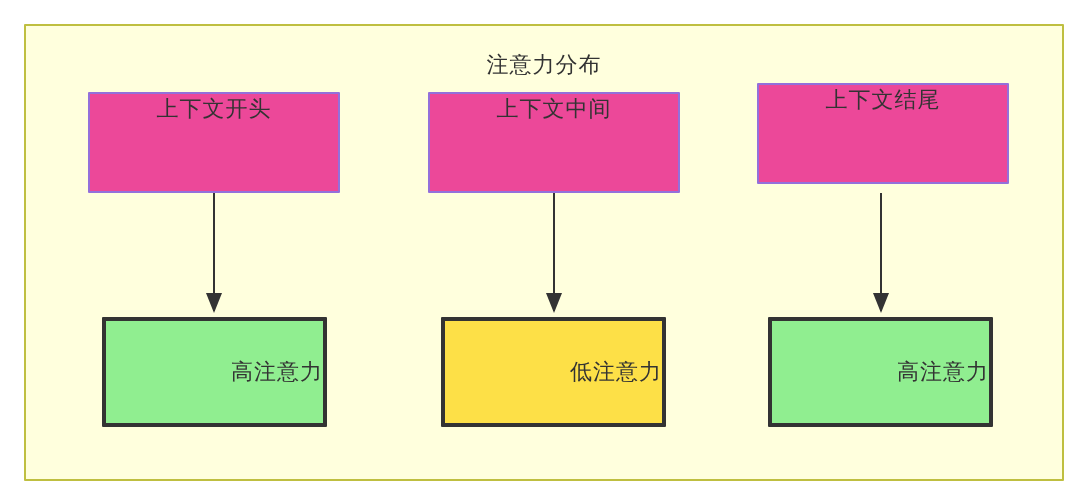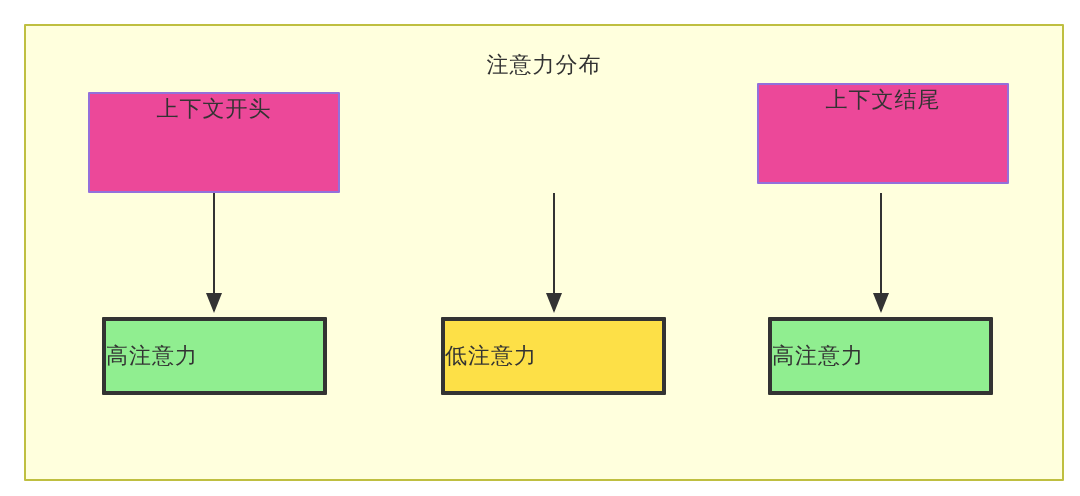--- a/index.html
+++ b/index.html
@@ -63,26 +63,26 @@
     font-size: 22px;
     color: #333333;
     letter-spacing: 1px;
     white-space: nowrap;
   }
 
   
   .node-bottom {
     position: absolute;
     width: 225px;
-    height: 78px;
+    height: 110px;
     border: 4px solid #333333;
     box-sizing: border-box;
     display: flex;
     align-items: center;
-    justify-content: flex-start;
+    justify-content: flex-end;
     border-radius: 1px;
   }
   .node-bottom .label {
     font-size: 22px;
     color: #333333;
     letter-spacing: 1px;
     white-space: nowrap;
   }
 
   
@@ -121,20 +121,23 @@
       </marker>
     </defs>
     <line x1="214" y1="193" x2="214" y2="311" stroke="#333333" stroke-width="2" marker-end="url(#arrowhead)"></line>
     <line x1="554" y1="193" x2="554" y2="311" stroke="#333333" stroke-width="2" marker-end="url(#arrowhead)"></line>
     <line x1="881" y1="193" x2="881" y2="311" stroke="#333333" stroke-width="2" marker-end="url(#arrowhead)"></line>
   </svg>
 
   <div class="node-top col1-top">
     <span class="label">上下文开头</span>
   </div>
+  <div class="node-top col2-top">
+    <span class="label">上下文中间</span>
+  </div>
   <div class="node-top col3-top">
     <span class="label">上下文结尾</span>
   </div>
 
   <div class="node-bottom col1-bot" style="background:#90ee90;">
     <span class="label">高注意力</span>
   </div>
   <div class="node-bottom col2-bot" style="background:#fde047;">
     <span class="label">低注意力</span>
   </div>

